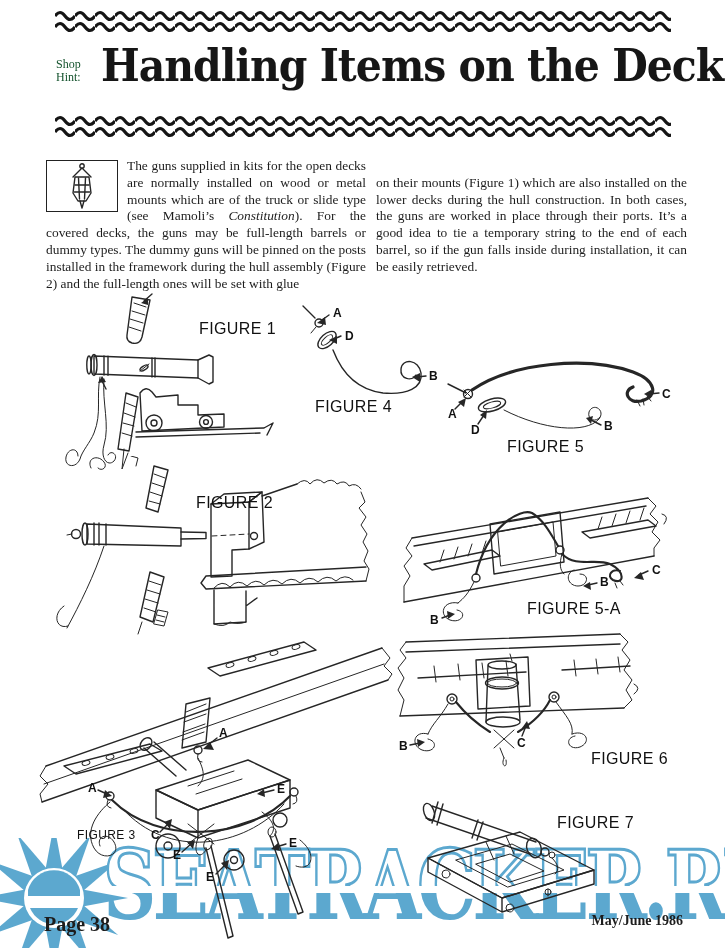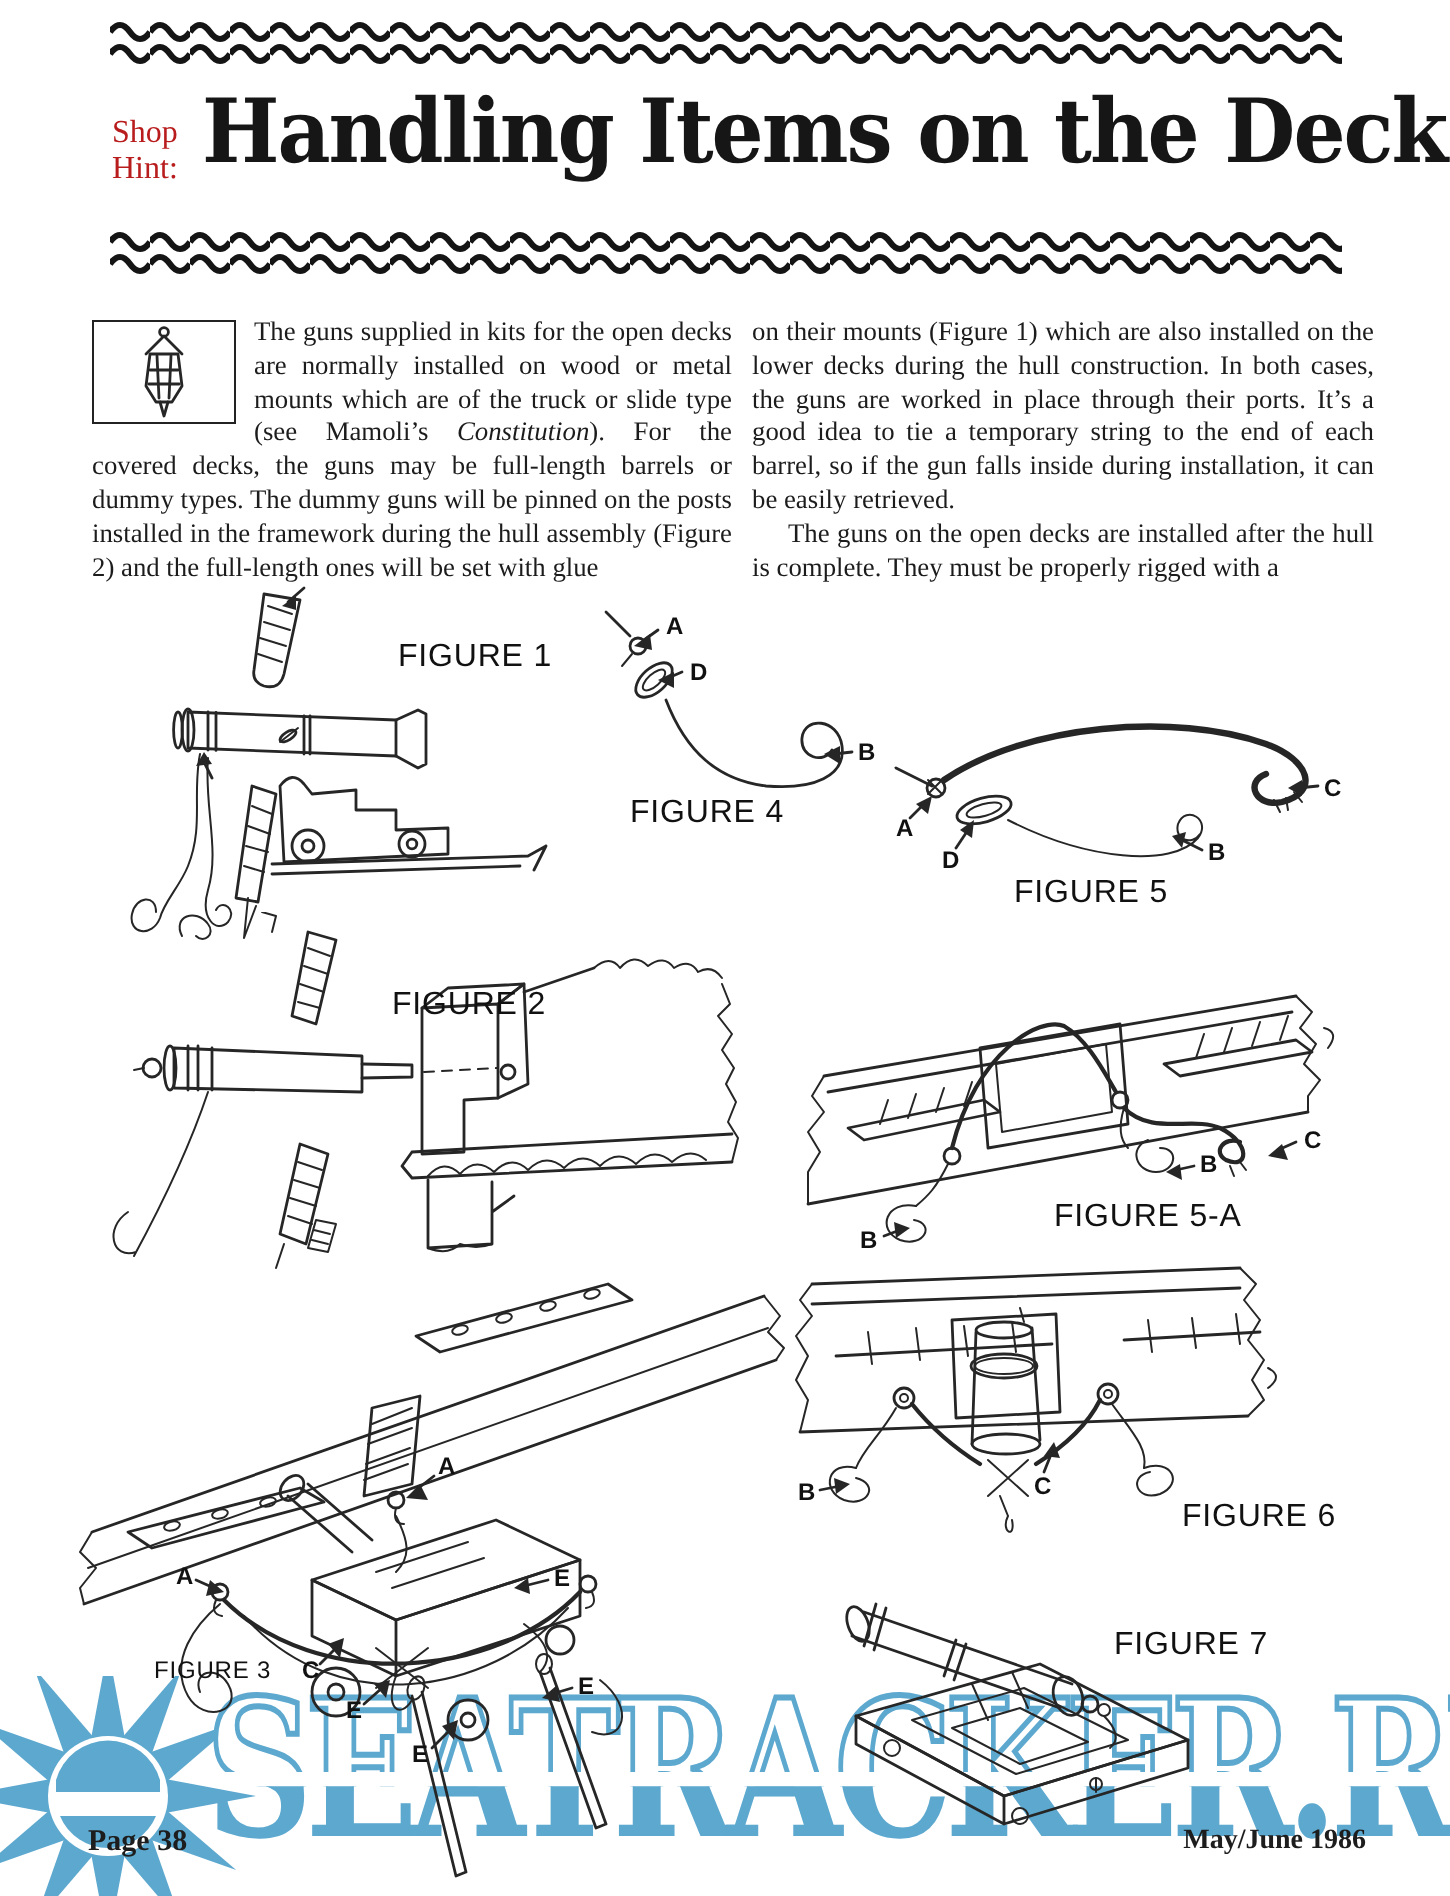--- a/index.html
+++ b/index.html
@@ -1,21 +1,21 @@
 <!DOCTYPE html>
 <html style="--wm: #5ca8cf;"><head>
 <meta charset="utf-8">
 <style>
   html,body{margin:0;padding:0;background:#ffffff;}
   #page{position:relative;width:725px;height:948px;background:#fff;overflow:hidden;
         font-family:"Liberation Serif",serif;color:#1d1d1d;}
   
   .rule{position:absolute;left:55px;}
   .rule-top{top:8px;} .rule-bottom{top:113px;}
-  .kicker{position:absolute;left:56px;top:58px;font-size:16px;line-height:1.12;color:#b91c1c;}
+  .kicker{position:absolute;left:56px;top:58px;font-size:12px;line-height:1.12;color:#14532d;}
   .title{position:absolute;left:101px;top:40px;width:575px;font-family:"DejaVu Serif",serif;
          font-weight:bold;font-size:41px;letter-spacing:-1px;white-space:nowrap;color:#161616;
          transform:scaleY(1.08);transform-origin:0 0;}
   
   .columns{position:absolute;left:46px;top:158px;width:641px;display:flex;gap:10px;
            text-align:justify;font-size:13.4px;line-height:16.8px;color:#1c1c1c;align-items:center;}
   .col1{width:320px;} .col2{width:311px;}
   .icon-box{float:left;width:70px;height:50px;border:1.6px solid #222;margin:2px 9px 2px 0;
             display:flex;align-items:center;justify-content:center;background:#fff;}
   .p-indent{text-indent:18px;margin:0;}
@@ -23,21 +23,21 @@
   
   .fig{position:absolute;z-index:2;}
   .figlabel{position:absolute;z-index:3;font-family:"Liberation Sans",sans-serif;
             font-weight:normal;font-size:16px;letter-spacing:.4px;color:#111;white-space:nowrap;}
   .ink{stroke:#262626;fill:none;stroke-width:1.4;stroke-linecap:round;stroke-linejoin:round;}
   .thin{stroke-width:1;} .rope{stroke-width:2.1;} .thick{stroke-width:3.2;}
   .dash{stroke-dasharray:5 4;}
   .ah{fill:#262626;stroke:none;}
   .ann{font-family:"Liberation Sans",sans-serif;font-weight:bold;font-size:12px;fill:#111;}
   
-  .page-num{position:absolute;left:44px;top:913px;font-size:15px;font-weight:bold;z-index:3;}
+  .page-num{position:absolute;left:44px;top:913px;font-size:20px;font-weight:bold;z-index:3;}
   .issue{position:absolute;right:42px;top:913px;font-size:14px;font-weight:bold;z-index:3;margin-left:10px;}
   
   .wm-layer{position:absolute;inset:0;z-index:1;}
   .wm-sun{position:absolute;left:-16px;top:838px;}
   .wm-stack{position:absolute;left:103px;top:838px;width:640px;}
   .wm-scale{transform:scaleX(0.78);transform-origin:0 0;position:relative;}
   .wm-txt{font-family:"DejaVu Serif",serif;font-weight:700;font-size:95px;letter-spacing:-5px;
           line-height:1;white-space:nowrap;color:var(--wm,#5ca8cf);}
   .wm-outline{position:absolute;left:0;top:0;color:#ffffff;
               -webkit-text-stroke:3px var(--wm,#5ca8cf);clip-path:inset(0 0 42% 0);}
@@ -115,21 +115,20 @@
               <path d="M12.5,15 L13.5,36 M19.5,15 L18.5,36"></path>
               <path d="M9,22 L23,22 M8.4,29 L23.6,29"></path>
               <path d="M14,38 L16,45 L18,38"></path>
             </g>
           </svg>
         </span><span>The guns supplied in kits for the open decks are normally installed on wood or metal mounts which are of the truck or slide type (see Mamoli’s </span><i>Constitution</i><span>). For the covered decks, the guns may be full-length barrels or dummy types. The dummy guns will be pinned on the posts installed in the framework during the hull assembly (Figure 2) and the full-length ones will be set with glue</span>
       </p>
     </div>
     <div class="col2">
       <p>on their mounts (Figure 1) which are also installed on the lower decks during the hull construction. In both cases, the guns are worked in place through their ports. It’s a good idea to tie a temporary string to the end of each barrel, so if the gun falls inside during installation, it can be easily retrieved.</p>
-      <p class="p-indent">The guns on the open decks are installed after the hull is complete. They must be properly rigged with a</p>
     </div>
   </div>
 
   <svg class="fig" style="left:56px;top:293px" width="252" height="185">
     <g class="ink">
       <path d="M76,4 L94,7 L86,44 Q84,52 76,50 Q70,48 71,42 Z"></path>
       <path class="thin" d="M78,10 L90,14 M76,18 L89,22 M74,26 L87,30 M73,34 L85,38"></path>
       <path d="M96,1 L88,8"></path>
         <polygon class="ah" points="85,10 92,5 92,12"></polygon>
       <path d="M38,63 L142,67 L142,85 L38,81 Z"></path>

